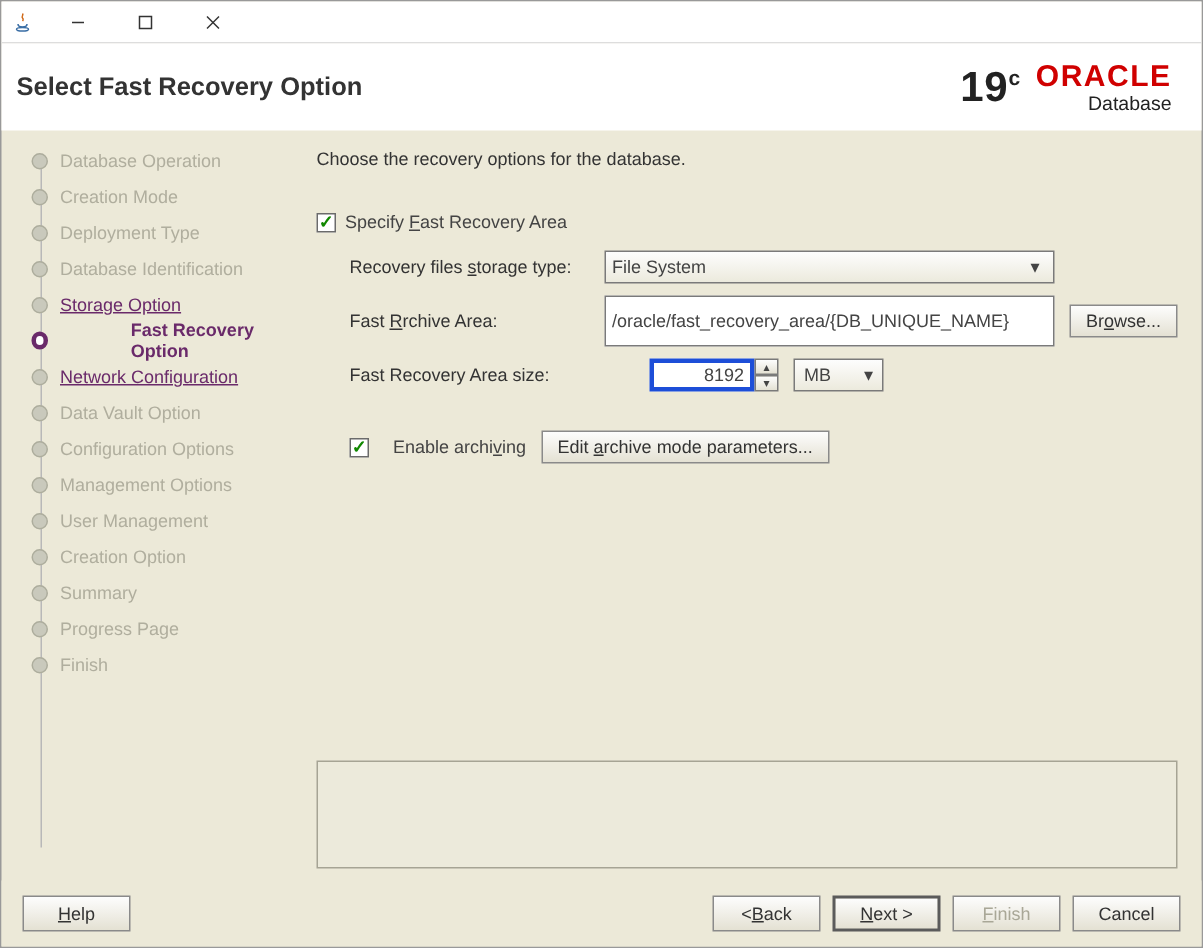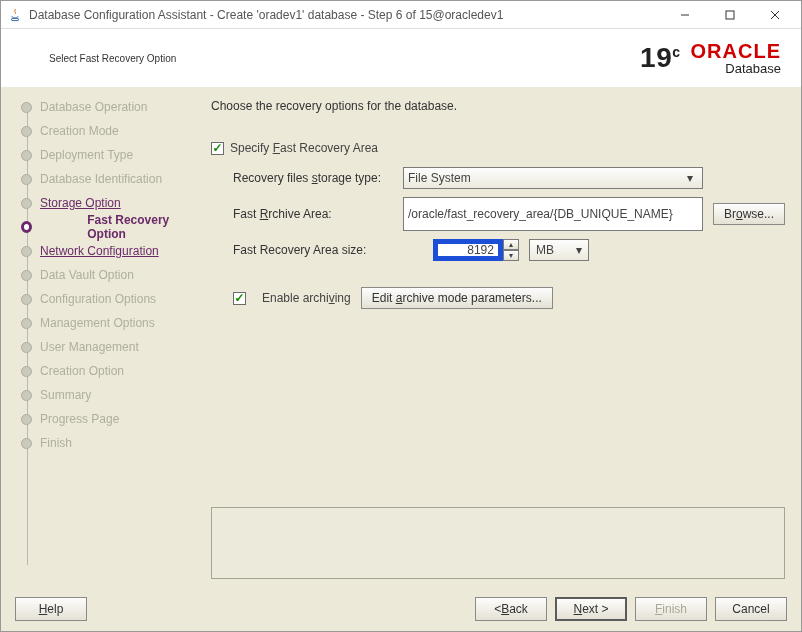--- a/index.html
+++ b/index.html
@@ -11,21 +11,21 @@
   
   .titlebar { height: 28px; background: #fff; display: flex; align-items: center; padding: 0 4px 0 6px; border-bottom: 1px solid #ddd; }
   .app-icon { width: 16px; height: 16px; margin-right: 6px; display:inline-flex; align-items:center; justify-content:center; }
   .ttext { color: #555; flex: 1; font-size: 12px; }
   .win-controls { display: flex; gap: 0; }
   .win-btn { width: 45px; height: 26px; display: flex; align-items: center; justify-content: center; color: #333; }
   .win-btn svg { width: 10px; height: 10px; }
 
   
   .header { height: 58px; background: #fff; display: flex; align-items: center; padding: 0 20px 0 10px; }
-  .header-title { font-size: 10px; font-weight: normal; color: #333; flex: 1; margin-left: 38px; }
+  .header-title { font-size: 17px; font-weight: bold; color: #333; flex: 1; }
   .brand { display: flex; align-items: center; gap: 10px; }
   .brand-ver { font-size: 28px; font-weight: bold; color: #222; letter-spacing: 0.5px; }
   .brand-ver sup { font-size: 14px; vertical-align: super; }
   .brand-oracle { display:flex; flex-direction:column; align-items:flex-start; line-height:1.05; }
   .brand-word { color: #d00000; font-weight: bold; font-size: 20px; letter-spacing: 1px; }
   .brand-db { color: #222; font-size: 13px; align-self: flex-end; }
 
   .content { flex: 1; display: flex; min-height: 0; }
 
   
@@ -49,21 +49,21 @@
   .sub { padding-left: 22px; }
   .form-row { display:flex; align-items:center; margin:8px 0; }
   .form-label { width: 170px; color:#333; }
   .ul { text-decoration: underline; }
   .select { flex:1; max-width: 300px; height:22px; border:1px solid #7a7a7a; background: linear-gradient(#fdfdfd,#eceadd); display:flex; align-items:center; padding:0 4px; justify-content:space-between; }
   .select .arrow { width:16px; text-align:center; }
   .text-input { width: 300px; height:22px; border:1px solid #7a7a7a; background:#fff; padding:16px 4px; display:flex; align-items:center; }
   .btn { height:22px; border:1px solid #8a8a8a; background: linear-gradient(#fdfdfd,#e4e1d3); padding: 0 10px; display:inline-flex; align-items:center; cursor:pointer; color:#333; }
   .btn[data-disabled="true"] { color:#a9a797; cursor:default; }
   .spinner { display:flex; }
-  .spin-input { width:70px; height:22px; border:5px solid #1d4ed8; background:#fff; text-align:right; padding:0 4px; display:flex; align-items:center; justify-content:flex-end; }
+  .spin-input { width:70px; height:22px; border:3px solid #1d4ed8; background:#fff; text-align:right; padding:0 4px; display:flex; align-items:center; justify-content:flex-end; }
   .spin-btns { display:flex; flex-direction:column; }
   .spin-b { width:16px; height:11px; border:1px solid #7a7a7a; background:linear-gradient(#fdfdfd,#e4e1d3); font-size:8px; line-height:9px; text-align:center; }
   .unit-select { width:60px; height:22px; border:1px solid #7a7a7a; background: linear-gradient(#fdfdfd,#eceadd); margin-left:10px; display:flex; align-items:center; padding:0 6px; justify-content:space-between; }
 
   .archive-row { display:flex; align-items:center; gap:10px; margin-top:18px; padding-left:22px; }
 
   .log-area { border:1px solid #a6a494; background:#eceadb; height:72px; margin-top:auto; }
 
   
   .footer { height:44px; background:#ece9d8; display:flex; align-items:center; padding:0 14px; gap:8px; }
@@ -78,21 +78,20 @@
 <div class="window">
 
   <div class="titlebar">
     <span class="app-icon">
       <svg viewBox="0 0 16 16">
           <path d="M5 9c0 1 1 2 3 2s3-1 3-2" fill="none" stroke="#3a6ea5" stroke-width="1"></path>
           <path d="M8 2c1 1-1 2 0 3 1 1 0 2 0 2" fill="none" stroke="#d06a1a" stroke-width="1"></path>
           <ellipse cx="8" cy="12.5" rx="4" ry="1.2" fill="none" stroke="#3a6ea5" stroke-width="1"></ellipse>
         </svg>
     </span>
-    <span class="ttext">Database Configuration Assistant - Create 'oradev1' database - Step 6 of 15@oracledev1</span>
     <div class="win-controls">
       <div class="win-btn">
           <svg viewBox="0 0 10 10">
             <line x1="1" y1="5" x2="9" y2="5" stroke="#333" stroke-width="1"></line>
           </svg>
         </div>
       <div class="win-btn">
           <svg viewBox="0 0 10 10">
             <rect x="1" y="1" width="8" height="8" fill="none" stroke="#333" stroke-width="1"></rect>
           </svg>

